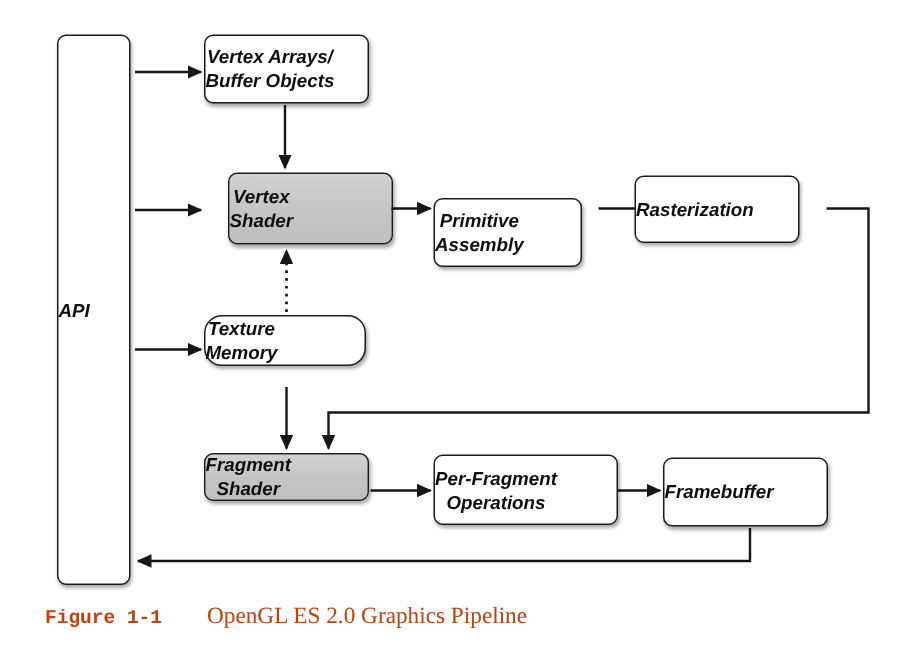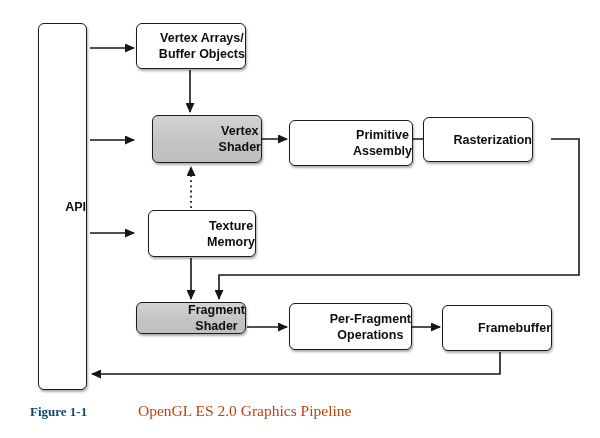--- a/index.html
+++ b/index.html
@@ -33,57 +33,58 @@
   }
   .node {
     position: absolute;
     box-sizing: border-box;
     background: #ffffff;
     border: 1.7px solid #1c1c1c;
     border-radius: 6px;
     box-shadow: 1px 2px 2.5px rgba(0,0,0,0.33);
     display: flex;
     align-items: center;
-    justify-content: flex-end;
+    justify-content: flex-start;
     text-align: center;
+    font-style: italic;
   }
   .node.shaded {
     background: #c6c6c6;
     background: linear-gradient(180deg, #d2d2d2 0%, #c4c4c4 55%, #bfbfbf 100%);
   }
   .node-label {
     font-size: 12.5px;
     line-height: 16px;
     font-weight: bold;
     color: #0e0e0e;
     white-space: pre-line;
   }
   
   .n-api { left: 38px;  top: 23px;  width: 49px;  height: 367px; }
   .n-va  { left: 136px; top: 23px;  width: 110px; height: 46px; }
   .n-vs  { left: 152px; top: 115px; width: 110px; height: 48px; }
-  .n-pa  { left: 289px; top: 120px; width: 124px; height: 46px; }
+  .n-pa  { left: 289px; top: 132px; width: 99px; height: 46px; }
   .n-ra  { left: 423px; top: 117px; width: 110px; height: 45px; }
-  .n-tm  { left: 148px; top: 210px; width: 108px; height: 47px; }
+  .n-tm  { left: 136px; top: 210px; width: 108px; height: 34px; border-radius: 12px; }
   .n-fs  { left: 136px; top: 302px; width: 110px; height: 32px; }
   .n-pf  { left: 289px; top: 303px; width: 123px; height: 47px; }
-  .n-fb  { left: 442px; top: 305px; width: 110px; height: 46px; padding-left: 33px; }
+  .n-fb  { left: 442px; top: 305px; width: 110px; height: 46px; }
 
   .caption {
     position: absolute;
     left: 30px;
     top: 402px;
     display: flex;
     align-items: baseline;
   }
   .cap-label {
-    font-family: Liberation Serif, serif;
+    font-family: Liberation Mono, monospace;
     font-size: 13px;
     font-weight: bold;
-    color: #0c4a6e;
+    color: #c2410c;
     width: 108px;
     flex: 0 0 108px;
   }
   .cap-title {
     font-family: "Liberation Serif", serif;
     font-size: 15.5px;
     color: #c2410c;
   }
 </style>
 </head>

